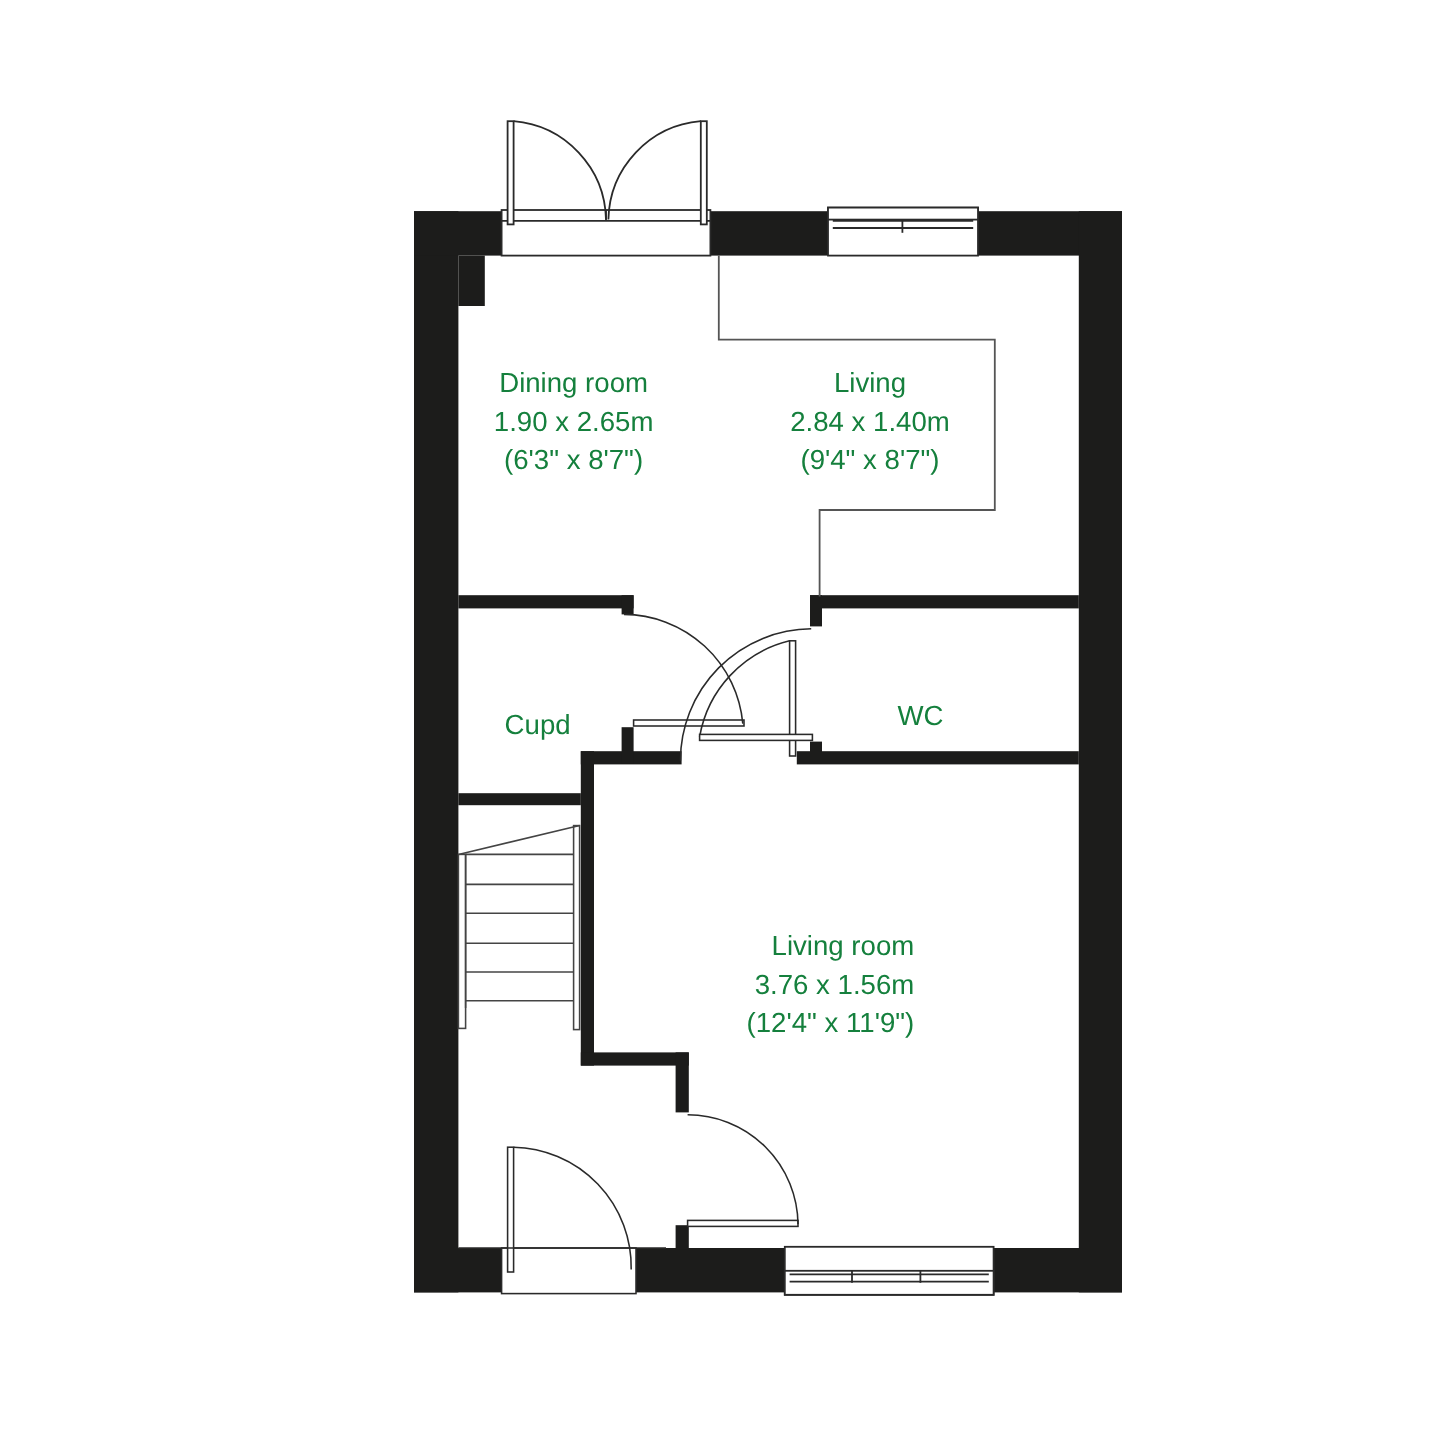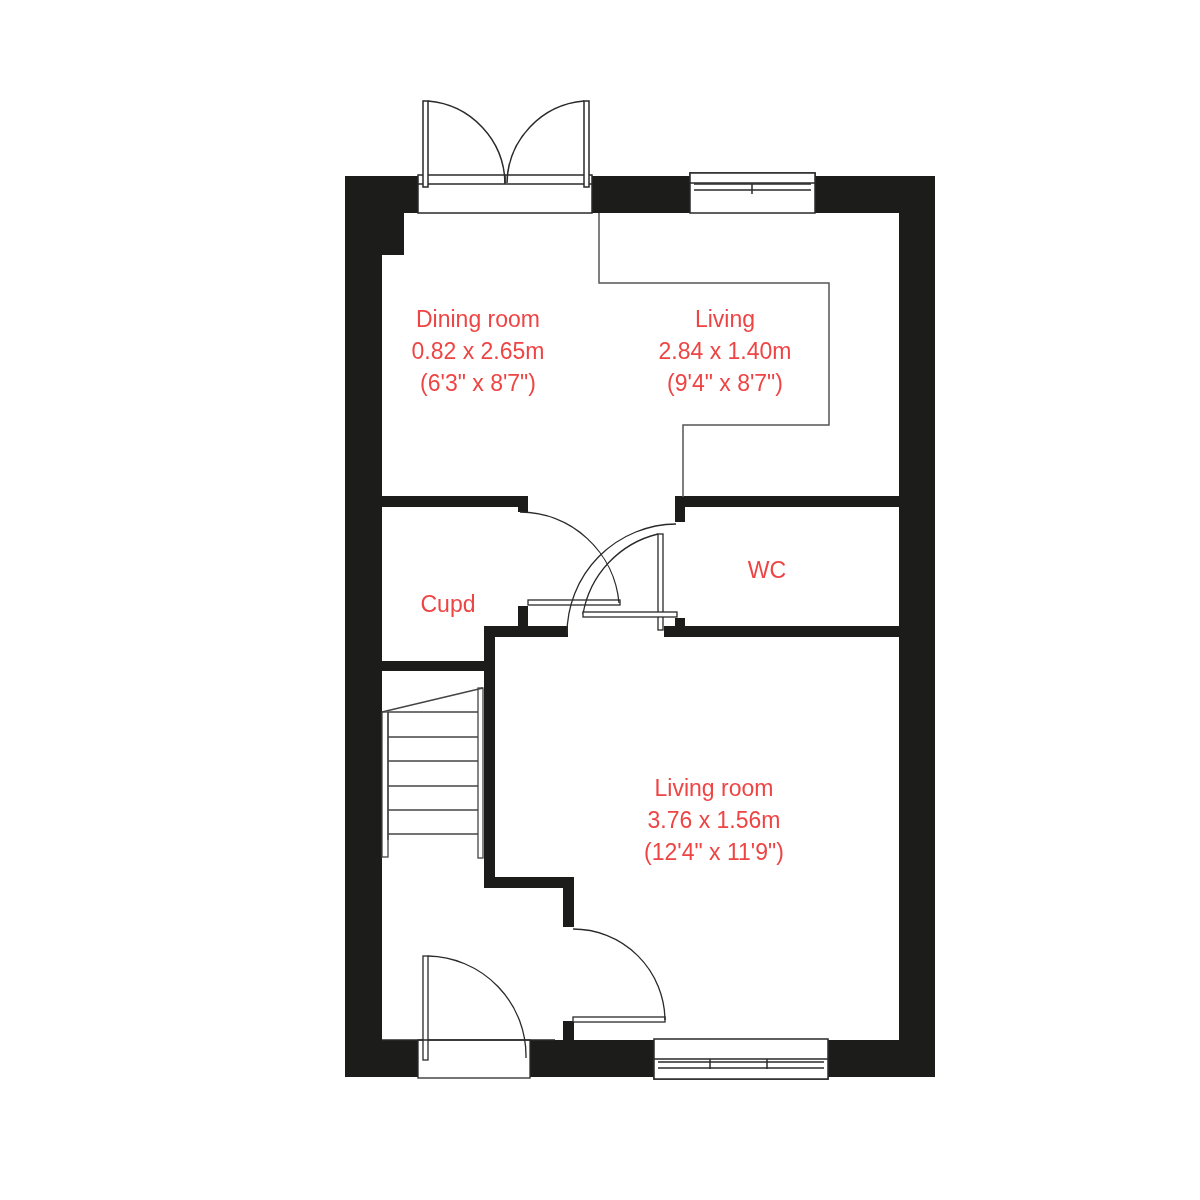--- a/index.html
+++ b/index.html
@@ -1,21 +1,21 @@
 <!DOCTYPE html>
 <html><head>
 <meta charset="utf-8">
 <style>
   html, body { margin: 0; padding: 0; background: #ffffff; }
   body { width: 1200px; height: 1200px; position: relative; overflow: hidden; }
   #plan { position: absolute; left: 0; top: 0; width: 1200px; height: 1200px; }
   .room-label {
     position: absolute;
     font-family: "Liberation Sans", "DejaVu Sans", sans-serif;
-    color: #ef4444;
+    color: #15803d;
     font-size: 23px;
     line-height: 32px;
     text-align: center;
     white-space: nowrap;
     transform: translateX(-50%);
   }
   .room-label div { margin: 0; }
 </style>
 </head>
 <body>
@@ -127,35 +127,35 @@
     <rect x="654" y="1059" width="174" height="20"></rect>
     <line x1="658" y1="1062" x2="824" y2="1062"></line>
     <line x1="658" y1="1068" x2="824" y2="1068"></line>
     <line x1="710" y1="1059" x2="710" y2="1069"></line>
     <line x1="767" y1="1059" x2="767" y2="1069"></line>
   </g>
 </svg>
 
 <div class="room-label" style="left:478px; top:303px;">
   <div>Dining room</div>
-  <div>0.82 x 2.65m</div>
+  <div>1.90 x 2.65m</div>
   <div>(6'3" x 8'7")</div>
 </div>
 
 <div class="room-label" style="left:725px; top:303px;">
   <div>Living</div>
   <div>2.84 x 1.40m</div>
   <div>(9'4" x 8'7")</div>
 </div>
 
 <div class="room-label" style="left:448px; top:556px;margin-top:32px;">
   <div>Cupd</div>
 </div>
 
-<div class="room-label" style="left:767px; top:554px;text-align:center;">
+<div class="room-label" style="left:767px; top:580px;text-align:center;">
   <div>WC</div>
 </div>
 
-<div class="room-label" style="left:714px; top:772px;">
+<div class="room-label" style="left:692px; top:772px;text-align:right;">
   <div>Living room</div>
   <div>3.76 x 1.56m</div>
   <div>(12'4" x 11'9")</div>
 </div>
 
 </body></html>

